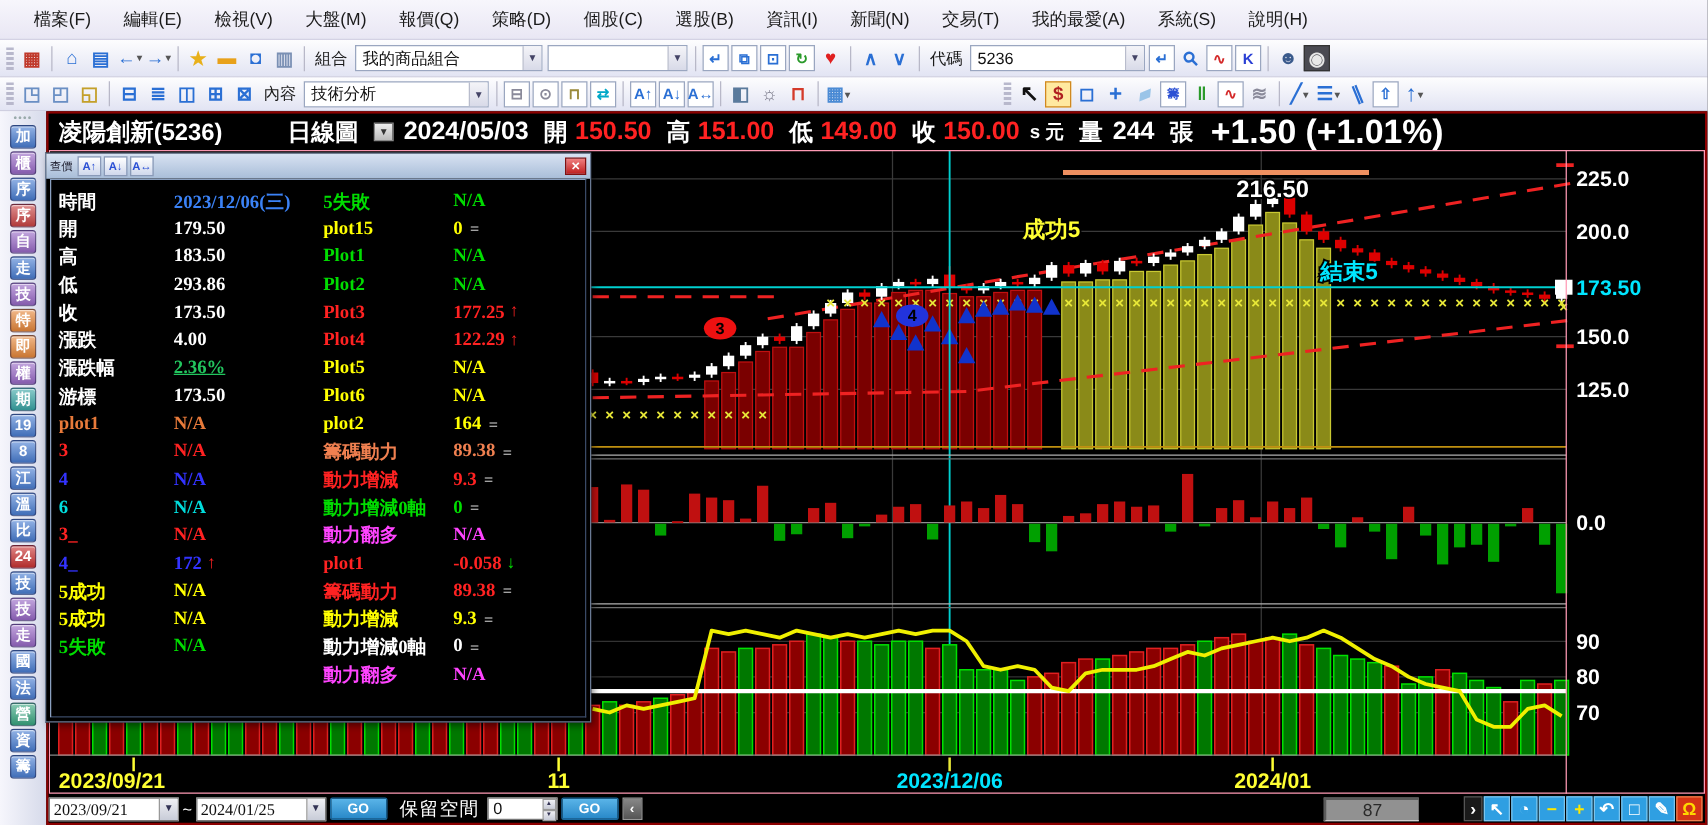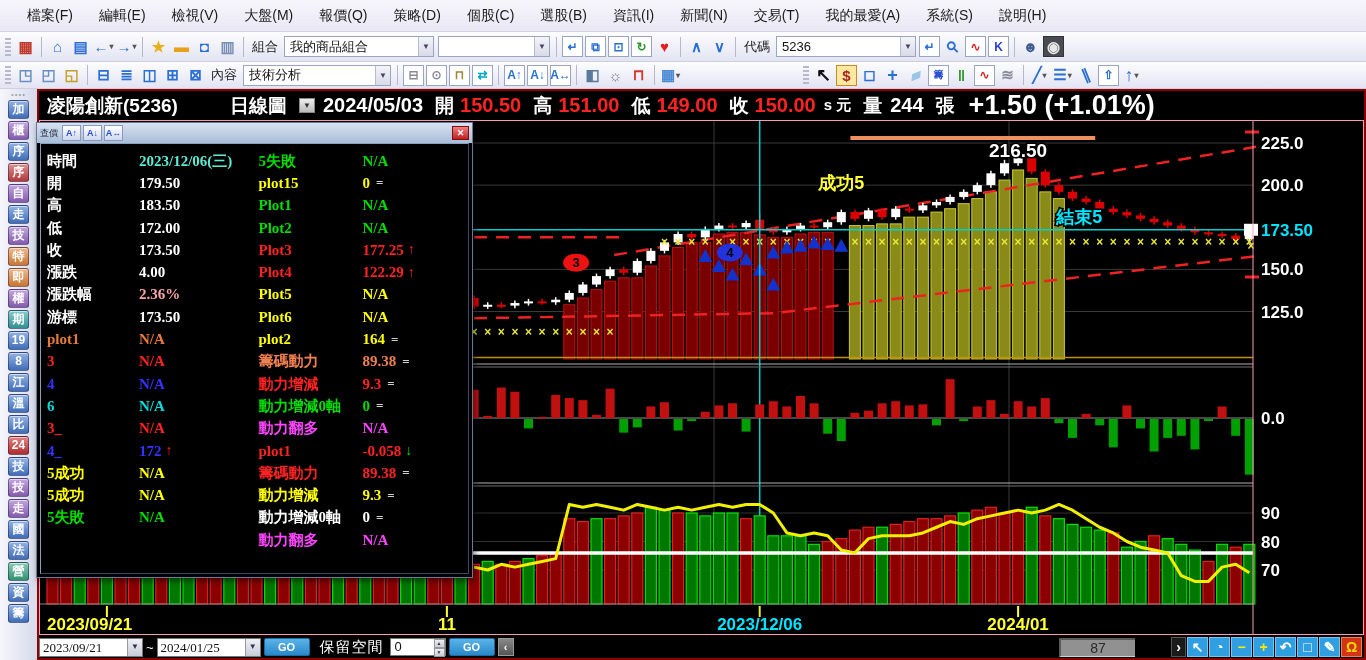--- a/index.html
+++ b/index.html
@@ -928,45 +928,45 @@
           <div class="pt-btn" data-name="popup-font-up-button">A↑</div>
           <div class="pt-btn" data-name="popup-font-down-button">A↓</div>
           <div class="pt-btn" data-name="popup-font-fit-button">A↔</div>
         </span>
       <div id="popup-close" data-name="close-icon">✕</div>
     </div>
     <div id="popup-body" data-name="popup-data-table">
       <div class="pcol" id="pcol-left">
           <div class="prow" data-name="popup-row-left-1">
             <span class="plabel" data-name="popup-row-label" style="color: rgb(255, 255, 255);">時間</span>
-            <span class="pvalue" data-name="popup-row-value" style="color: #5eead4; font-family: Liberation Serif, serif;">2023/12/06(三)</span>
+            <span class="pvalue" data-name="popup-row-value" style="color: #3b82f6; font-family: Liberation Serif, serif;">2023/12/06(三)</span>
           </div>
           <div class="prow" data-name="popup-row-left-3">
             <span class="plabel" data-name="popup-row-label" style="color: rgb(255, 255, 255);">開</span>
             <span class="pvalue" data-name="popup-row-value" style="color: rgb(255, 255, 255);">179.50</span>
           </div>
           <div class="prow" data-name="popup-row-left-4">
             <span class="plabel" data-name="popup-row-label" style="color: rgb(255, 255, 255);">高</span>
             <span class="pvalue" data-name="popup-row-value" style="color: rgb(255, 255, 255);">183.50</span>
           </div>
           <div class="prow" data-name="popup-row-left-5">
             <span class="plabel" data-name="popup-row-label" style="color: rgb(255, 255, 255);">低</span>
-            <span class="pvalue" data-name="popup-row-value" style="color: rgb(255, 255, 255);">172.00</span>
+            <span class="pvalue" data-name="popup-row-value" style="color: rgb(255, 255, 255);">293.86</span>
           </div>
           <div class="prow" data-name="popup-row-left-6">
             <span class="plabel" data-name="popup-row-label" style="color: rgb(255, 255, 255);">收</span>
             <span class="pvalue" data-name="popup-row-value" style="color: rgb(255, 255, 255);">173.50</span>
           </div>
           <div class="prow" data-name="popup-row-left-7">
             <span class="plabel" data-name="popup-row-label" style="color: rgb(255, 255, 255);">漲跌</span>
             <span class="pvalue" data-name="popup-row-value" style="color: rgb(255, 255, 255);">4.00</span>
           </div>
           <div class="prow" data-name="popup-row-left-8">
             <span class="plabel" data-name="popup-row-label" style="color: rgb(255, 255, 255);">漲跌幅</span>
-            <span class="pvalue" data-name="popup-row-value" style="color: #fca5a5;">2.36%</span>
+            <span class="pvalue" data-name="popup-row-value" style="color: #22c55e; text-decoration: underline;">2.36%</span>
           </div>
           <div class="prow" data-name="popup-row-left-9">
             <span class="plabel" data-name="popup-row-label" style="color: rgb(255, 255, 255);">游標</span>
             <span class="pvalue" data-name="popup-row-value" style="color: rgb(255, 255, 255);">173.50</span>
           </div>
           <div class="prow" data-name="popup-row-left-10">
             <span class="plabel" data-name="popup-row-label" style="color: rgb(232, 122, 58);">plot1</span>
             <span class="pvalue" data-name="popup-row-value" style="color: rgb(232, 122, 58);">N/A</span>
           </div>
           <div class="prow" data-name="popup-row-left-11">

